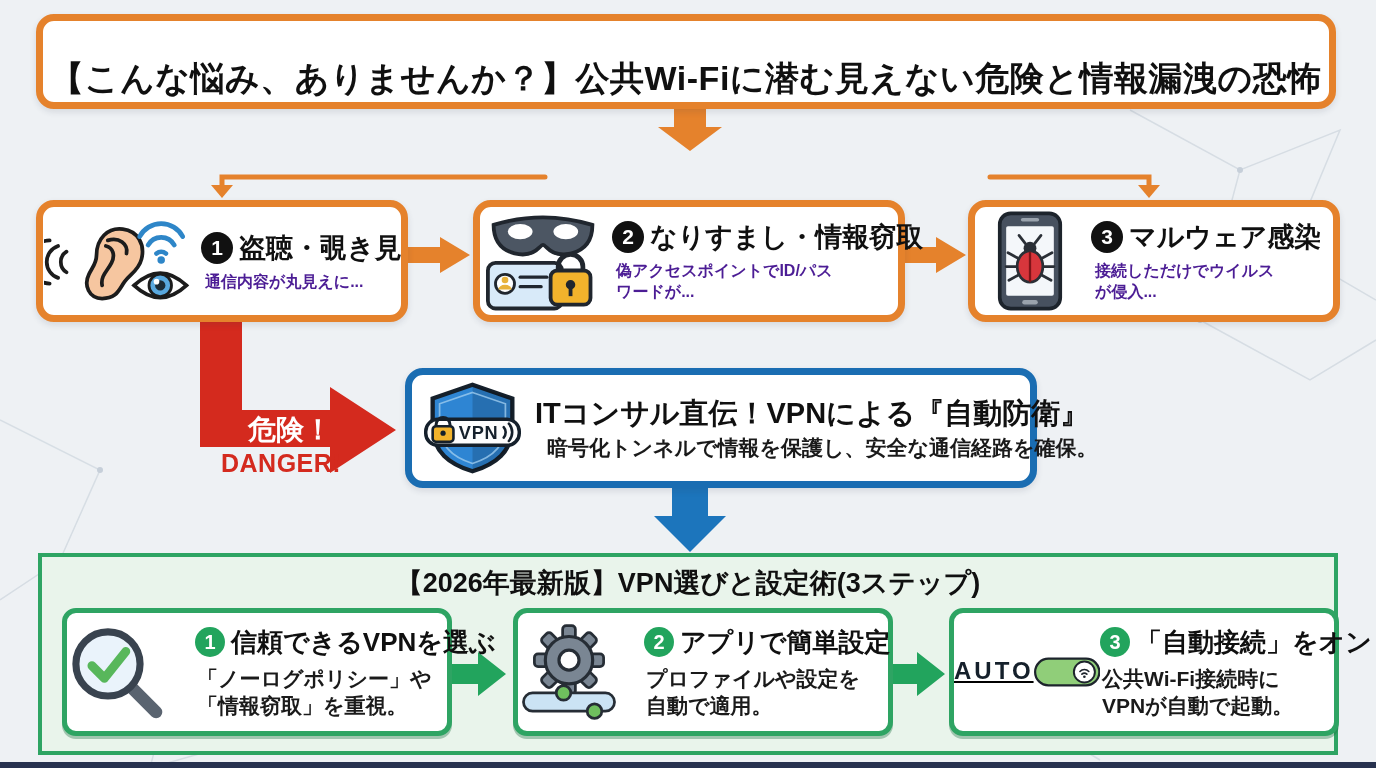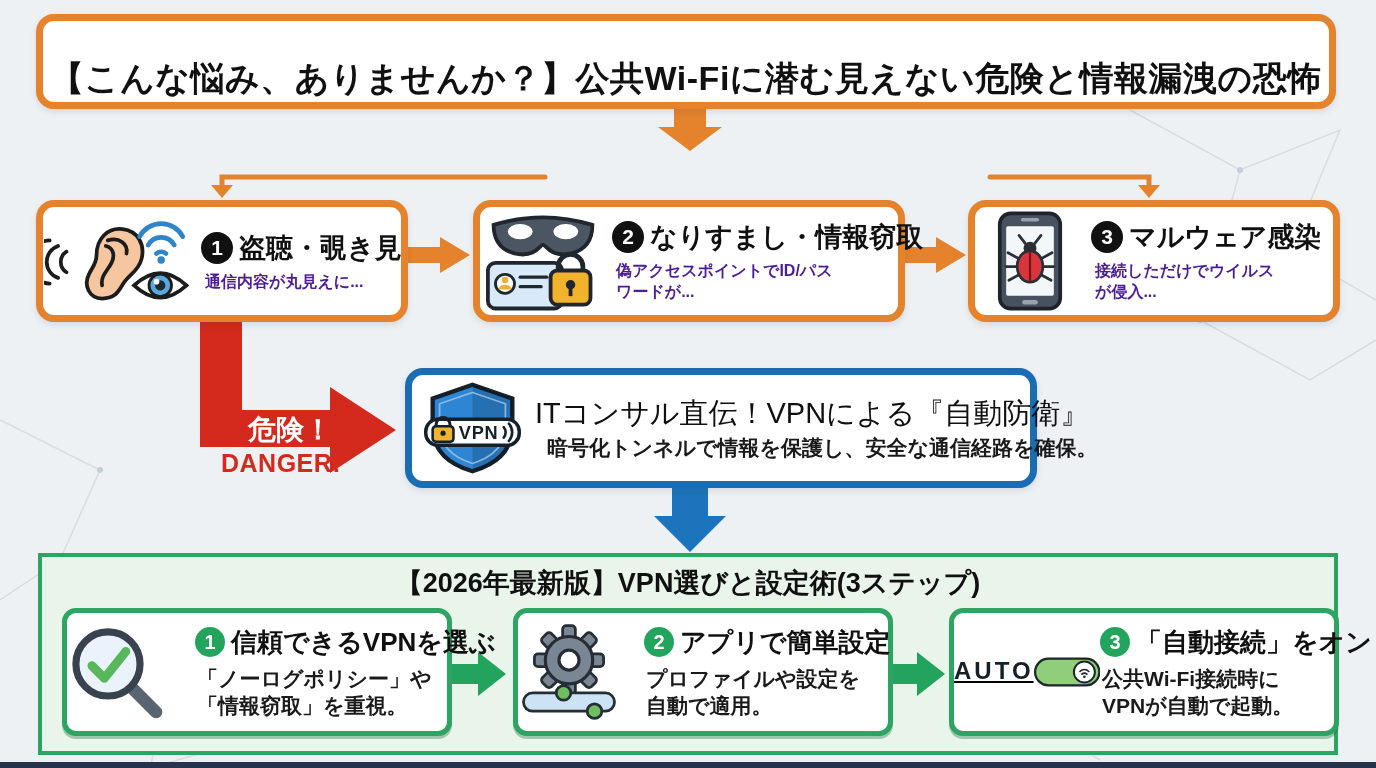--- a/index.html
+++ b/index.html
@@ -22,21 +22,21 @@
   .num-black{flex:0 0 auto;width:32px;height:32px;border-radius:50%;background:#111;color:#fff;display:inline-flex;align-items:center;justify-content:center;font-size:21px;font-weight:800;}
   .num-green{flex:0 0 auto;width:30px;height:30px;border-radius:50%;background:#22A45D;color:#fff;display:inline-flex;align-items:center;justify-content:center;font-size:20px;font-weight:800;}
   .dtitle{font-size:27px;font-weight:800;color:#101010;white-space:nowrap;}
   .ddesc{font-size:16px;font-weight:700;color:#4c1d95;margin-top:6px;margin-left:4px;line-height:1.3;}
   
   .danger-jp{left:248px;top:411px;font-size:28px;font-weight:800;color:#ffffff;z-index:3;white-space:nowrap;}
   .danger-en{left:221px;top:449px;font-size:25px;font-weight:800;color:#D42A1E;z-index:3;white-space:nowrap;letter-spacing:.5px;}
   
   .vpn-box{left:405px;top:368px;width:632px;height:120px;display:flex;align-items:center;z-index:3;}
   .vpn-txt{margin-left:14px;}
-  .vpn-title{font-size:29px;font-weight:400;color:#101010;white-space:nowrap;}
+  .vpn-title{font-size:29px;font-weight:700;color:#101010;white-space:nowrap;}
   .vpn-desc{font-size:21px;font-weight:700;color:#1a1a1a;margin-top:0;white-space:nowrap;padding-left:12px;}
   
   .green-section{left:38px;top:553px;width:1300px;height:202px;background:#E9F4EB;border:4px solid #2EA463;border-radius:0;box-sizing:border-box;z-index:2;}
   .green-heading{position:absolute;left:0;top:8px;width:100%;text-align:center;font-size:27px;font-weight:800;color:#101010;}
   .sbox{position:absolute;top:51px;height:128px;background:#fff;border:5px solid #2EA463;border-radius:14px;box-sizing:border-box;display:flex;align-items:center;box-shadow:0 3px 0 rgba(27,110,63,.35);}
   .sbox .icon-area{flex:0 0 auto;display:flex;flex-direction:row;align-items:center;text-decoration:underline;}
   .stitle{font-size:26px;font-weight:700;color:#101010;white-space:nowrap;text-align:center;}
   .sdesc{font-size:21px;font-weight:700;color:#1a1a1a;margin-top:5px;margin-left:2px;line-height:1.3;}
   .auto-label{font-size:24px;font-weight:800;color:#15202b;letter-spacing:3px;margin-bottom:2px;}
   .bottom-bar{left:0;top:762px;width:1376px;height:6px;background:#27324F;z-index:4;}

